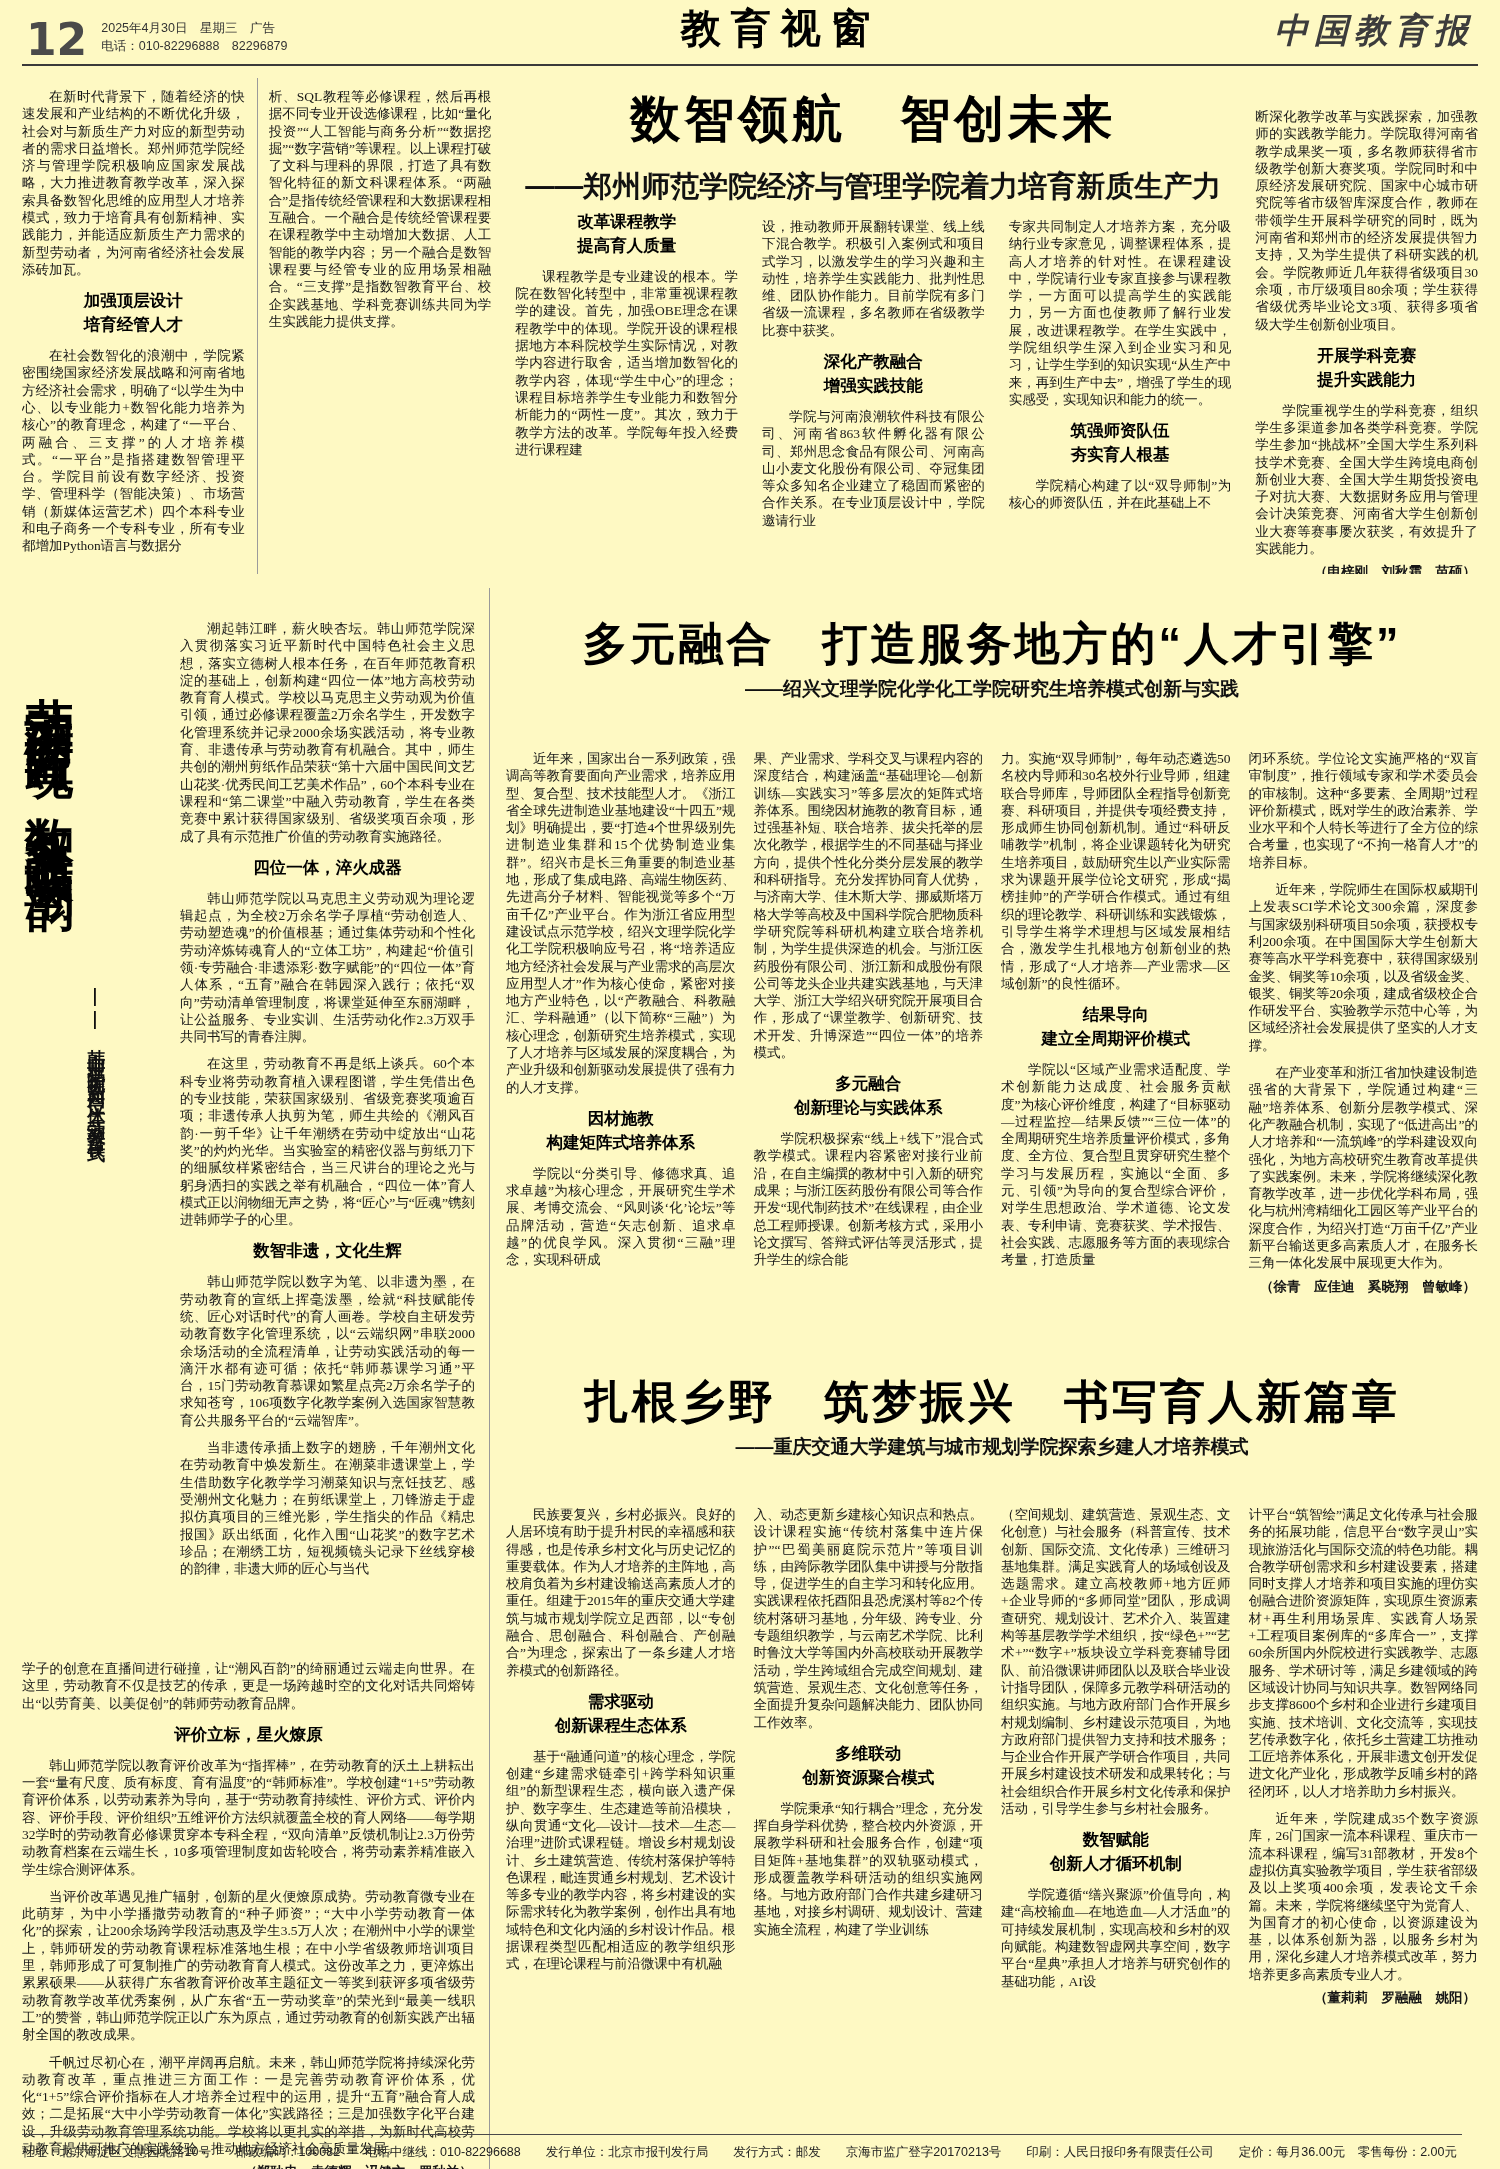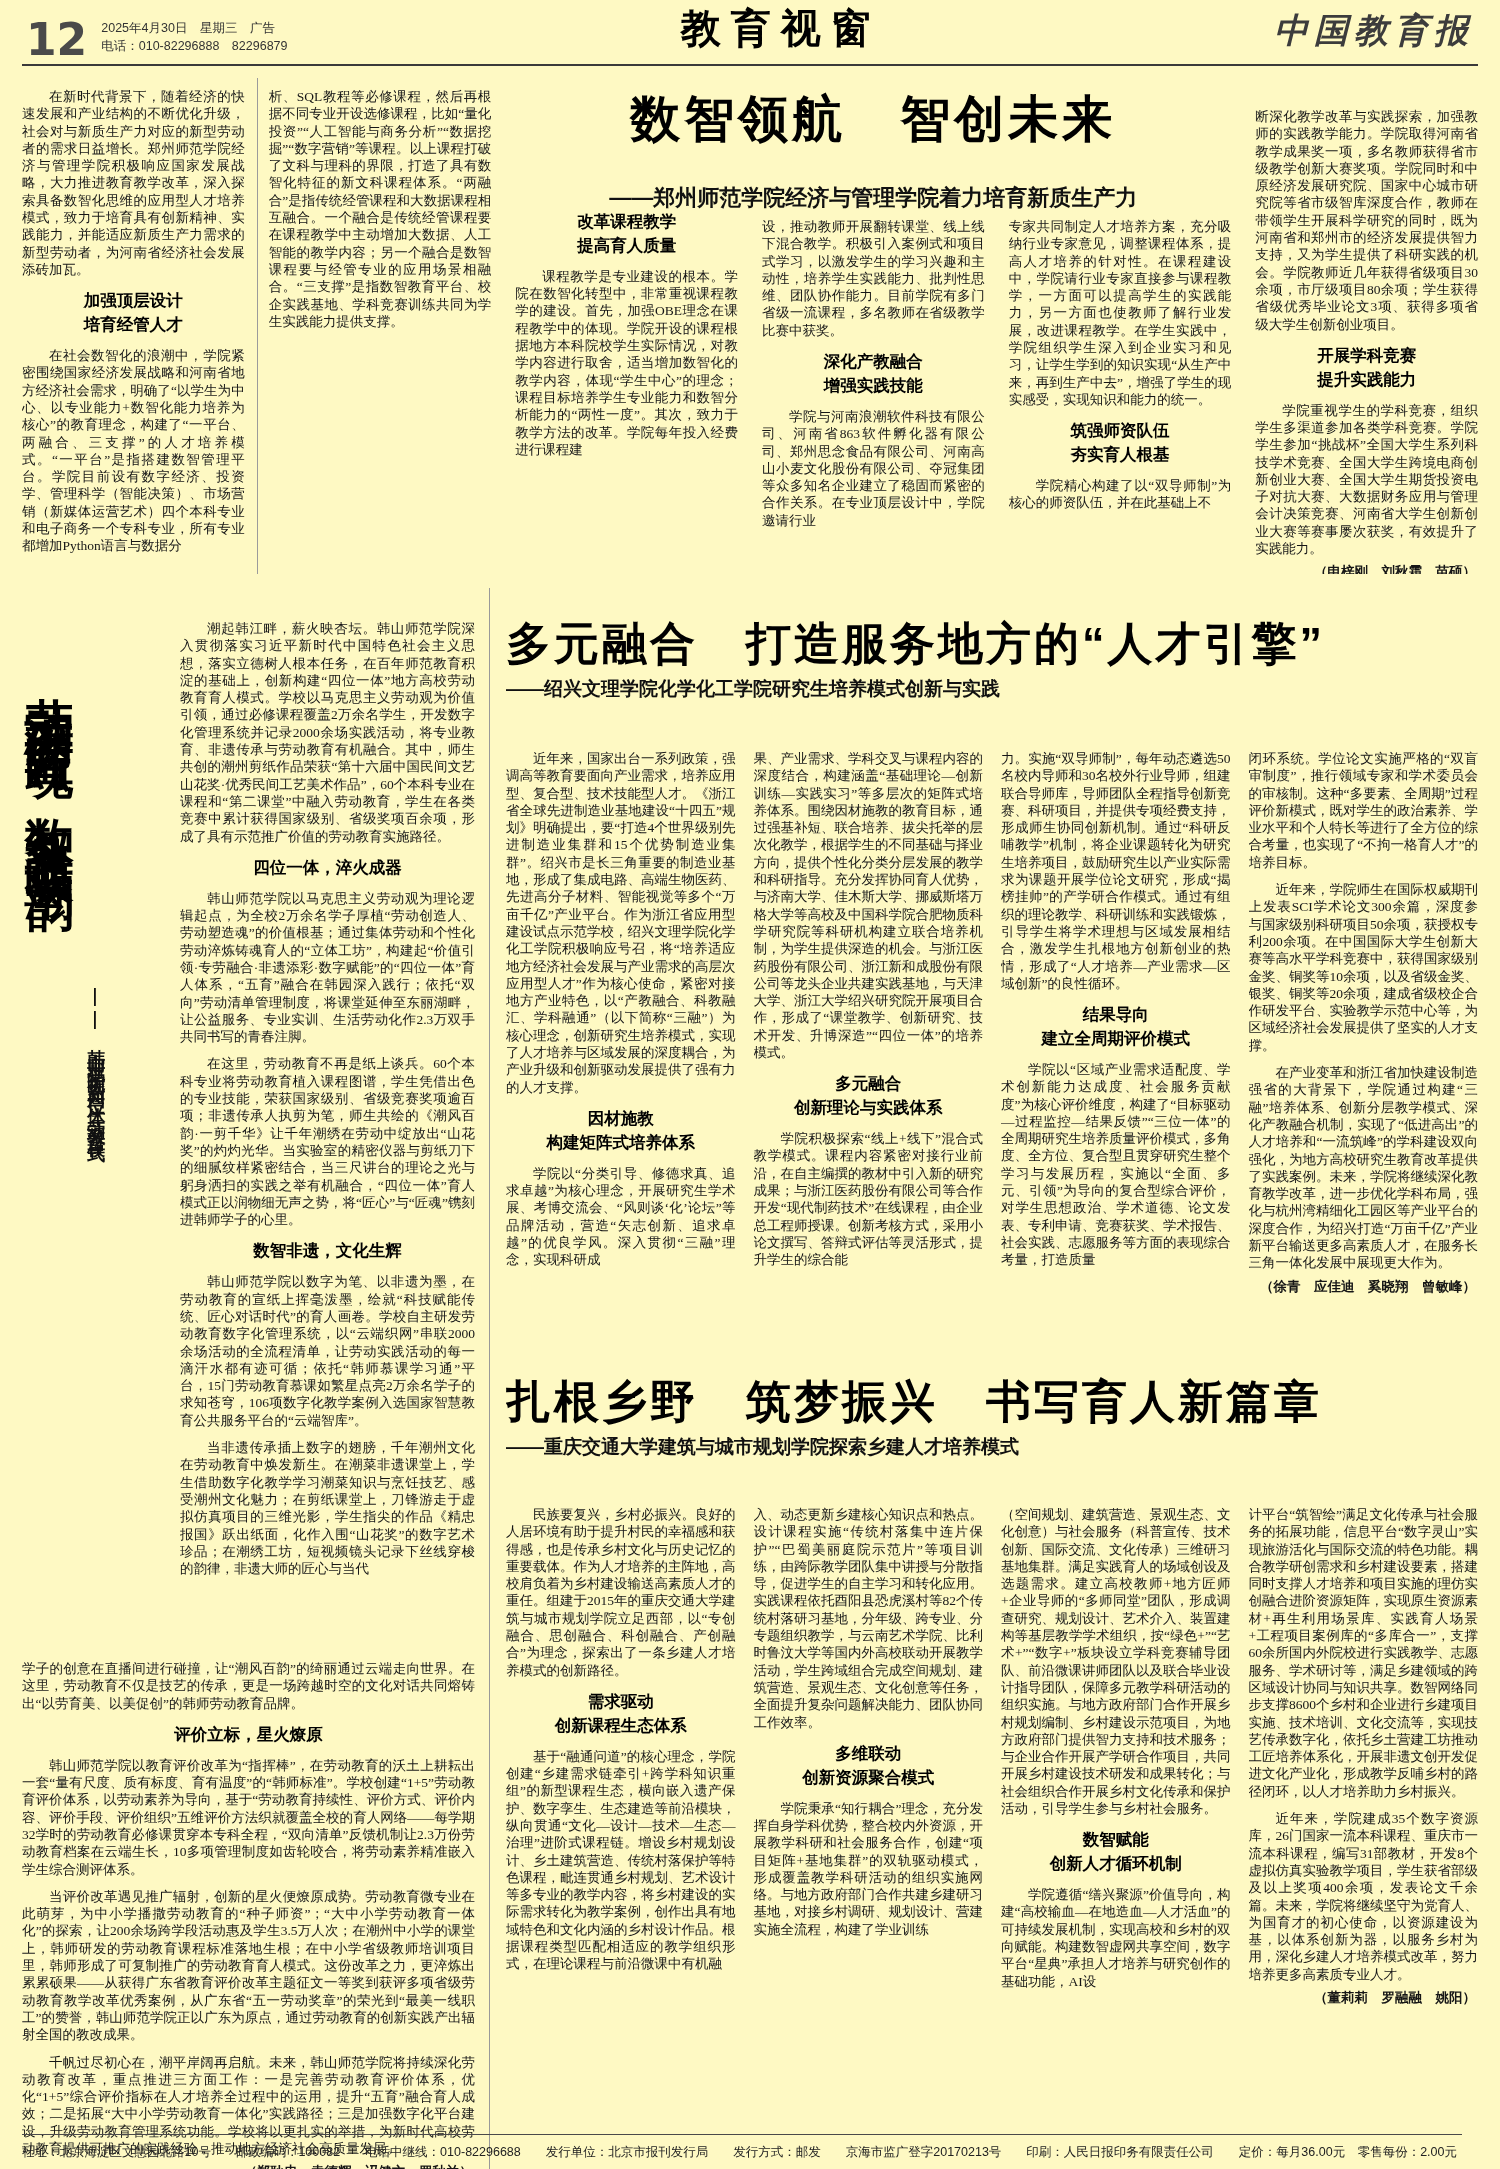--- a/index.html
+++ b/index.html
@@ -35,40 +35,40 @@
         column-gap:24px; height:508px; padding-top:12px; overflow:hidden; }
   .a1 .colA { grid-column:1; grid-row:1/3; border-right:1px solid #9b9b9b; padding-right:12px; margin-right:-13px; }
   .a1 .colB { grid-column:2; grid-row:1/3; }
   .a1 .colF { grid-column:6; grid-row:1/3; padding-top:20px; }
   .a1 .colC { grid-column:3; grid-row:2; }
   .a1 .colD { grid-column:4; grid-row:2; }
   .a1 .colE { grid-column:5; grid-row:2; }
   .a1head { grid-column:3/6; grid-row:1; text-align:center; padding-top:8px; }
   .a1head .hl { font-family:"Liberation Sans","DejaVu Sans",sans-serif; font-size:50px; font-weight:900;
                 letter-spacing:4px; color:#000; }
-  .a1head .sub { font-family:"Liberation Sans","DejaVu Sans",sans-serif; font-size:22px; font-weight:700;
-                 margin-top:30px; color:#111; }
+  .a1head .sub { font-family:"Liberation Sans","DejaVu Sans",sans-serif; font-size:29px; font-weight:700;
+                 margin-top:14px; color:#111; }
 
   
   .lower { display:flex; margin-top:14px; }
   .hanshan { width:468px; flex:none; border-right:1px solid #999; padding-right:14px; }
   .rightstack { flex:1; padding-left:16px; }
 
   
   .hs-top { display:flex; height:1052px; overflow:hidden; }
   .vh { flex:none; width:158px; display:flex; }
   .vh-main { writing-mode:vertical-rl; font-family:"Liberation Sans","DejaVu Sans",sans-serif;
              font-size:49px; font-weight:900; letter-spacing:9px; line-height:1.15; margin-top:70px; color:#000; }
   .vh-sub { writing-mode:vertical-rl; font-family:"Liberation Sans","DejaVu Sans",sans-serif;
             font-size:18px; font-weight:700; letter-spacing:5px; margin-top:400px; margin-left:6px; color:#111; }
   .hs-text { flex:1; overflow:hidden; padding-top:22px; }
   .hs-bottom { margin-top:10px; overflow:hidden; }
 
   
-  .arthead { }
+  .arthead { text-align:center; }
   .arthead .hl { font-family:"Liberation Sans","DejaVu Sans",sans-serif; font-size:45px; font-weight:900;
                  letter-spacing:3px; color:#000; }
   .arthead .sub { font-family:"Liberation Sans","DejaVu Sans",sans-serif; font-size:19px; font-weight:700;
                   margin-top:2px; color:#111; }
   .a2 { padding-top:26px; height:762px; overflow:hidden; }
   .a2 .cols { margin-top:38px; height:560px; }
   .a3 { padding-top:22px; height:726px; overflow:hidden; }
   .a3 .cols { margin-top:36px; height:528px; }
   .cols { display:grid; grid-template-columns:repeat(4,1fr); column-gap:18px; overflow:hidden; }
 

